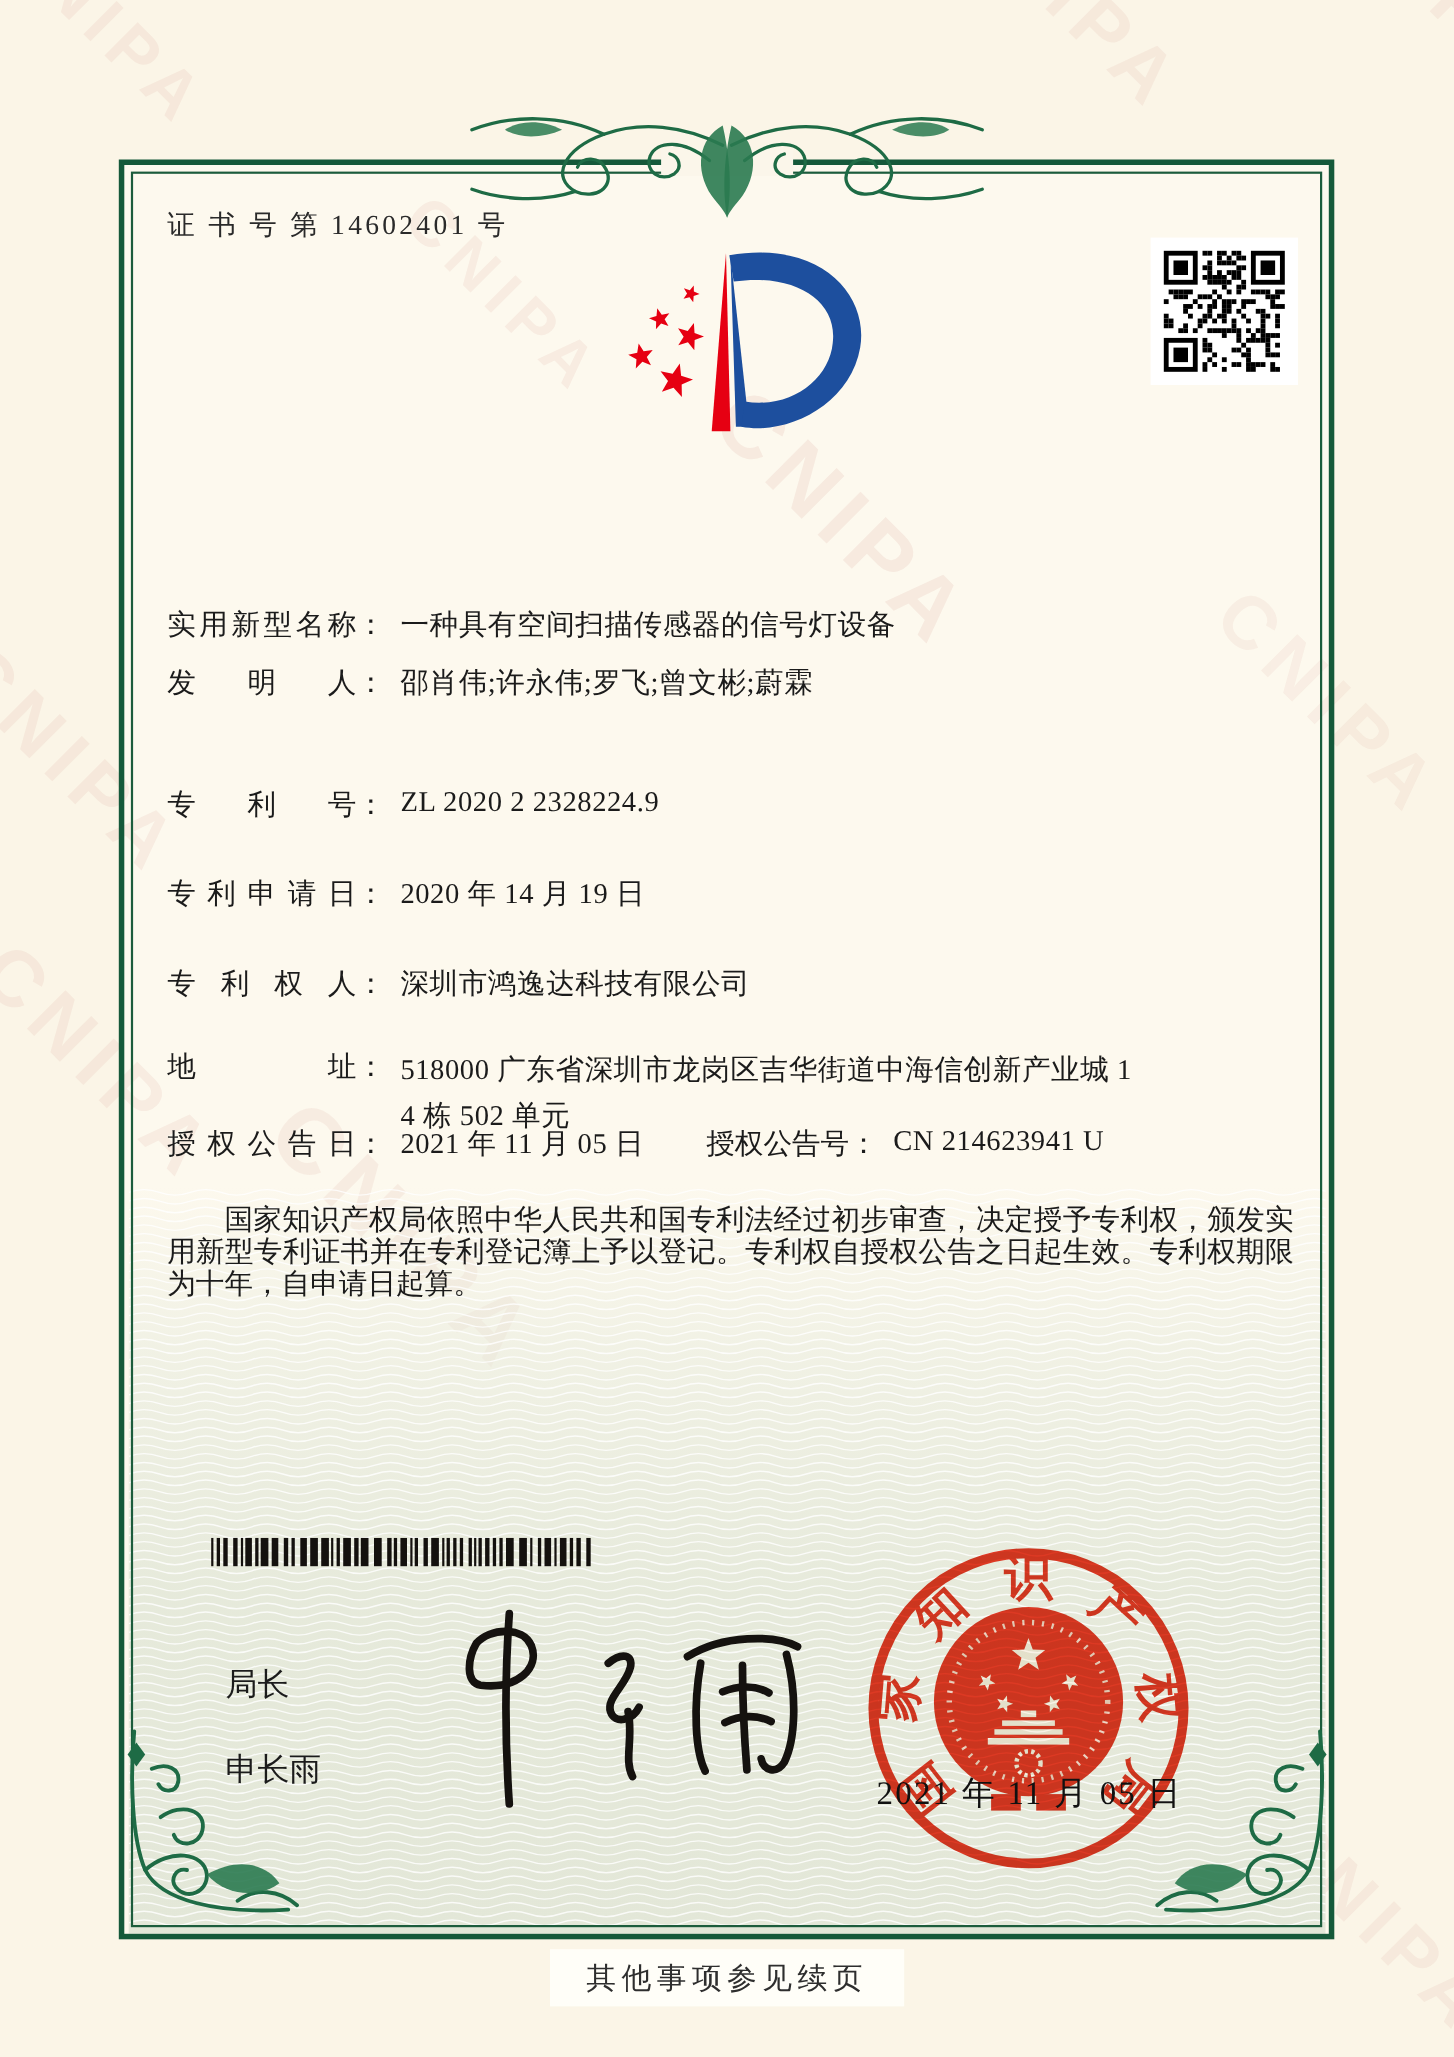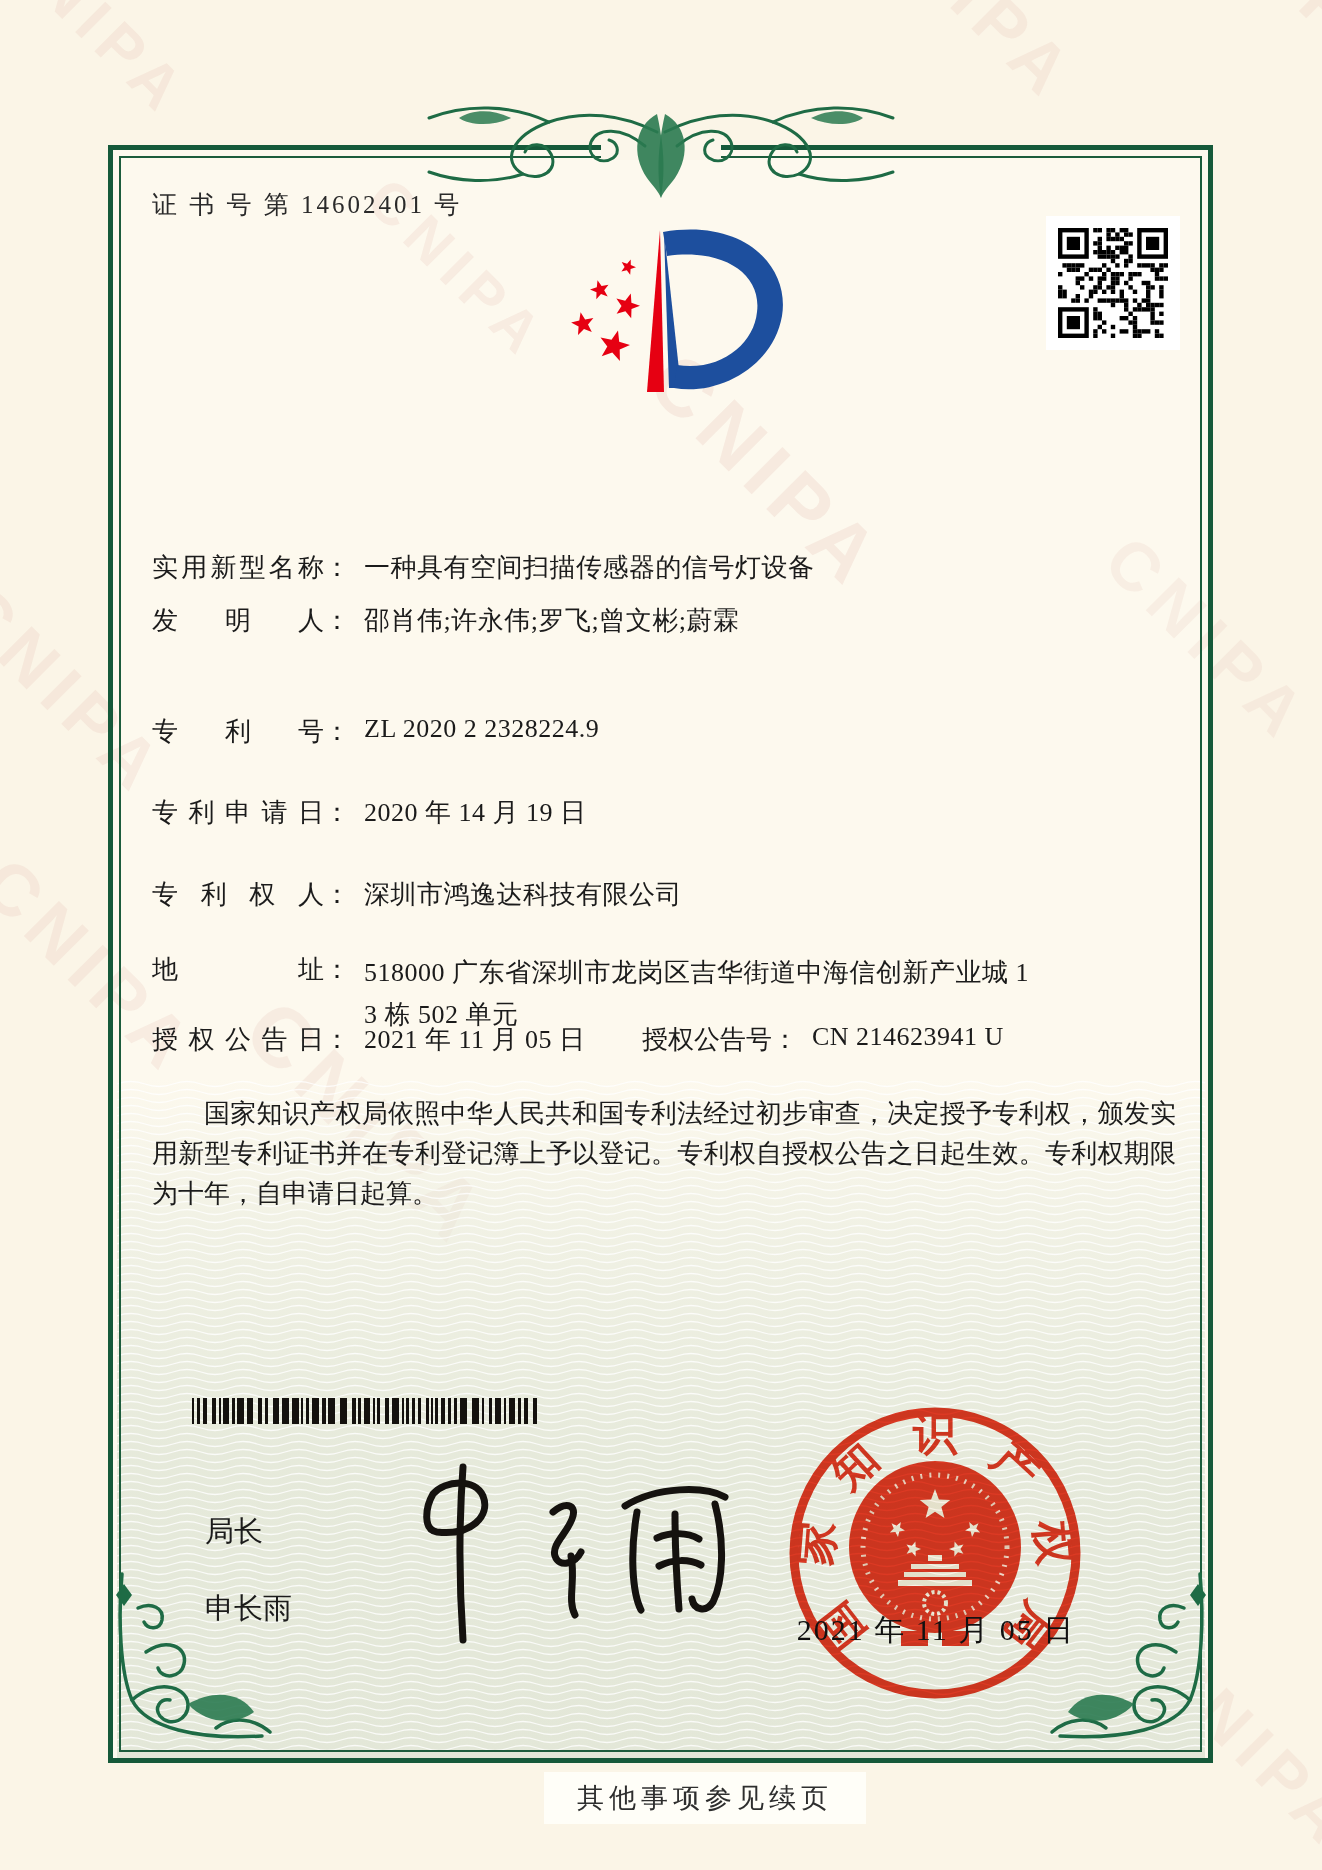--- a/index.html
+++ b/index.html
@@ -25,36 +25,36 @@
   #logo{left:550px;top:216px;width:250px;height:182px;}
   #qr-tile{left:1046px;top:216px;width:134px;height:134px;background:#ffffff;}
   #doc-title{left:0;top:400px;width:100%;text-align:center;font-size:55px;font-weight:bold;
              letter-spacing:9px;color:#0f0f0f;}
   .field-row{position:absolute;left:152px;display:flex;font-size:26px;z-index:10;}
   .f-label{display:inline-block;width:172px;text-align:justify;text-align-last:justify;}
   .f-colon{margin:0 14px 0 0;}
   .f-value{letter-spacing:.5px;white-space:nowrap;}
   .addr-line{letter-spacing:.5px;line-height:42px;}
   #grant-row .pair2{position:absolute;left:490px;display:flex;}
-  #paragraphs{left:152px;top:1094px;width:1024px;font-size:26px;line-height:40px;
+  #paragraphs{left:152px;top:1094px;width:1024px;font-size:26px;line-height:29px;
               text-align:justify;z-index:10;}
   #paragraphs p{margin:0;text-indent:2em;}
   #barcode{left:190px;top:1398px;z-index:10;}
   #director-title{left:205px;top:1512px;font-size:29px;font-weight:500;
                   font-family:"Liberation Sans",sans-serif;z-index:10;}
   #director-name{left:205px;top:1557px;font-size:29px;font-weight:500;
                  font-family:"Liberation Sans",sans-serif;z-index:10;margin-top:32px;}
   #signature{left:375px;top:1452px;width:370px;height:205px;z-index:10;}
   #seal{left:785px;top:1403px;width:300px;height:300px;z-index:11;mix-blend-mode:multiply;}
   #seal-date{left:770px;top:1610px;width:332px;text-align:center;font-size:30px;
              letter-spacing:2px;color:#111;z-index:12;}
   #page-info{left:108px;top:1705px;width:1105px;text-align:center;font-size:22px;
              letter-spacing:3px;color:#222;z-index:10;}
   #continuation-box{left:500px;top:1772px;width:322px;height:52px;background:#fffef8;z-index:10;
-             display:flex;align-items:center;justify-content:center;margin-left:44px;}
+             display:flex;align-items:center;justify-content:center;}
   #continuation-note{font-size:27px;letter-spacing:5px;color:#2e2e2e;}
 </style>
 </head>
 <body>
 
 <div id="page">
 
   <div class="abs" id="frame-bg"></div>
   <div class="abs" id="wm-layer">
       <span class="wm" style="left: -25px; top: -15px; font-size: 62px; opacity: 0.5;">CNIPA</span>
@@ -433,21 +433,21 @@
   <div class="field-row" style="top:877px">
     <span class="f-label">专利权人</span>
       <span class="f-colon">：</span>
     <span class="f-value">深圳市鸿逸达科技有限公司</span>
   </div>
   <div class="field-row" style="top:952px">
     <span class="f-label">地址</span>
       <span class="f-colon">：</span>
     <span>
       <div class="addr-line">518000 广东省深圳市龙岗区吉华街道中海信创新产业城 1</div>
-      <div class="addr-line">3 栋 502 单元</div>
+      <div class="addr-line">4 栋 502 单元</div>
     </span>
   </div>
   <div class="field-row" style="top:1022px;width:1050px" id="grant-row">
     <span style="display:flex">
       <span class="f-label">授权公告日</span>
         <span class="f-colon">：</span>
       <span class="f-value">2021 年 11 月 05 日</span>
     </span>
     <span class="pair2">
       <span>授权公告号</span>

